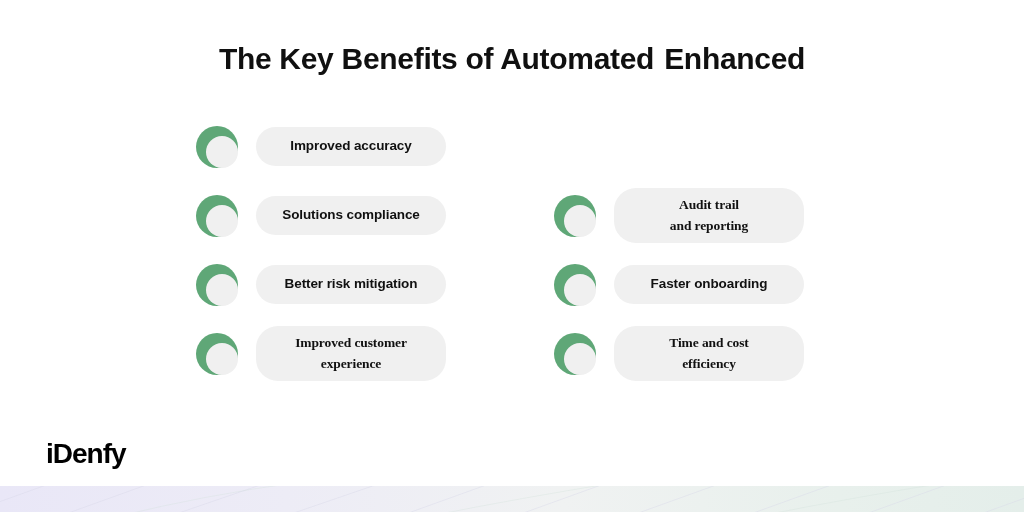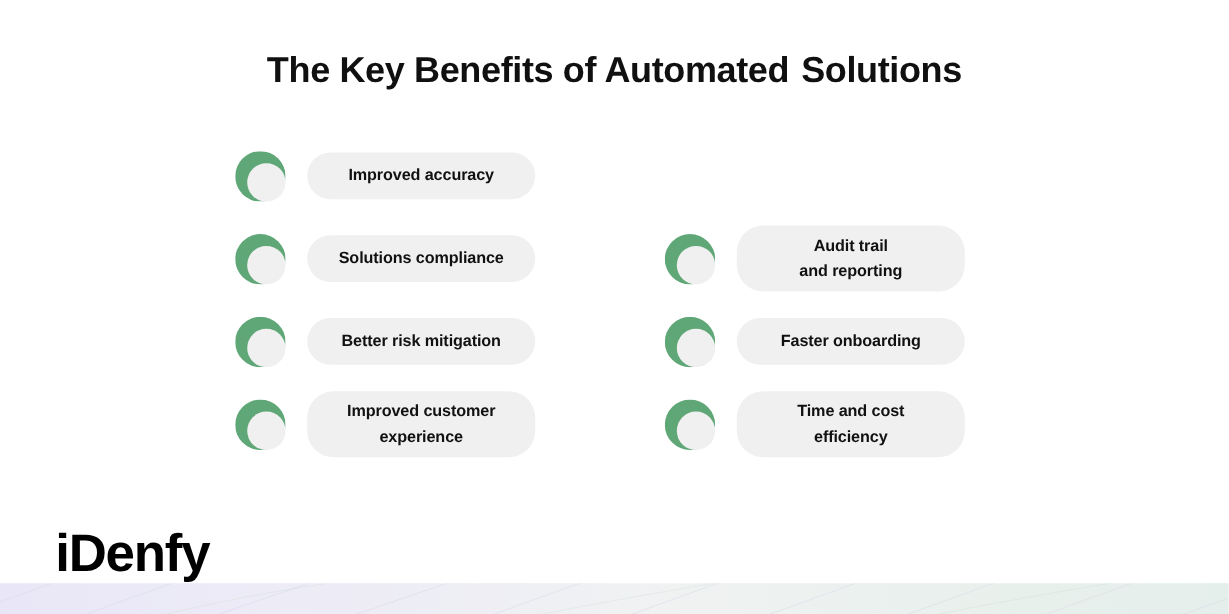--- a/index.html
+++ b/index.html
@@ -95,36 +95,36 @@
     background: #F0F0F0;
     border-radius: 24px;
     display: flex;
     align-items: center;
     justify-content: center;
     text-align: center;
     min-height: 36px;
     padding: 9px 16px;
     box-sizing: border-box;
   }
-  .pill.two-line { padding: 7px 16px; border-radius: 22px; }
+  .pill.two-line { padding: 7px 16px; border-radius: 22px; font-family: Liberation Serif, serif; }
   .pill-label {
     font-size: 13.5px;
     font-weight: 700;
     color: #111111;
     line-height: 1.5;
     letter-spacing: -0.1px;
     white-space: pre-line;
   }
 
   
   .logo {
     position: absolute;
     left: 46px;
     top: 440px;
-    font-size: 44px;
+    font-size: 28px;
     font-weight: 700;
     color: #000000;
     letter-spacing: -1px;
     line-height: 1;
   }
 
   
   .bottom-band {
     position: absolute;
     left: 0;
@@ -136,21 +136,21 @@
   }
   .bottom-band svg { display: block; width: 100%; height: 100%; }
 </style>
 </head>
 <body>
 
 <div class="infographic">
 
   <div class="title-row">
     <span class="title-text">The Key Benefits of Automated</span>
-    <span class="title-text">Solutions</span>
+    <span class="title-text">Enhanced</span>
   </div>
 
   <div class="columns">
 
     <div class="col col-left">
 
       <div class="benefit-row">
         <span class="icon-wrap">
           <svg width="42" height="42" viewBox="0 0 42 42">
             <circle cx="21" cy="21" r="21" fill="#5FA777"></circle>

